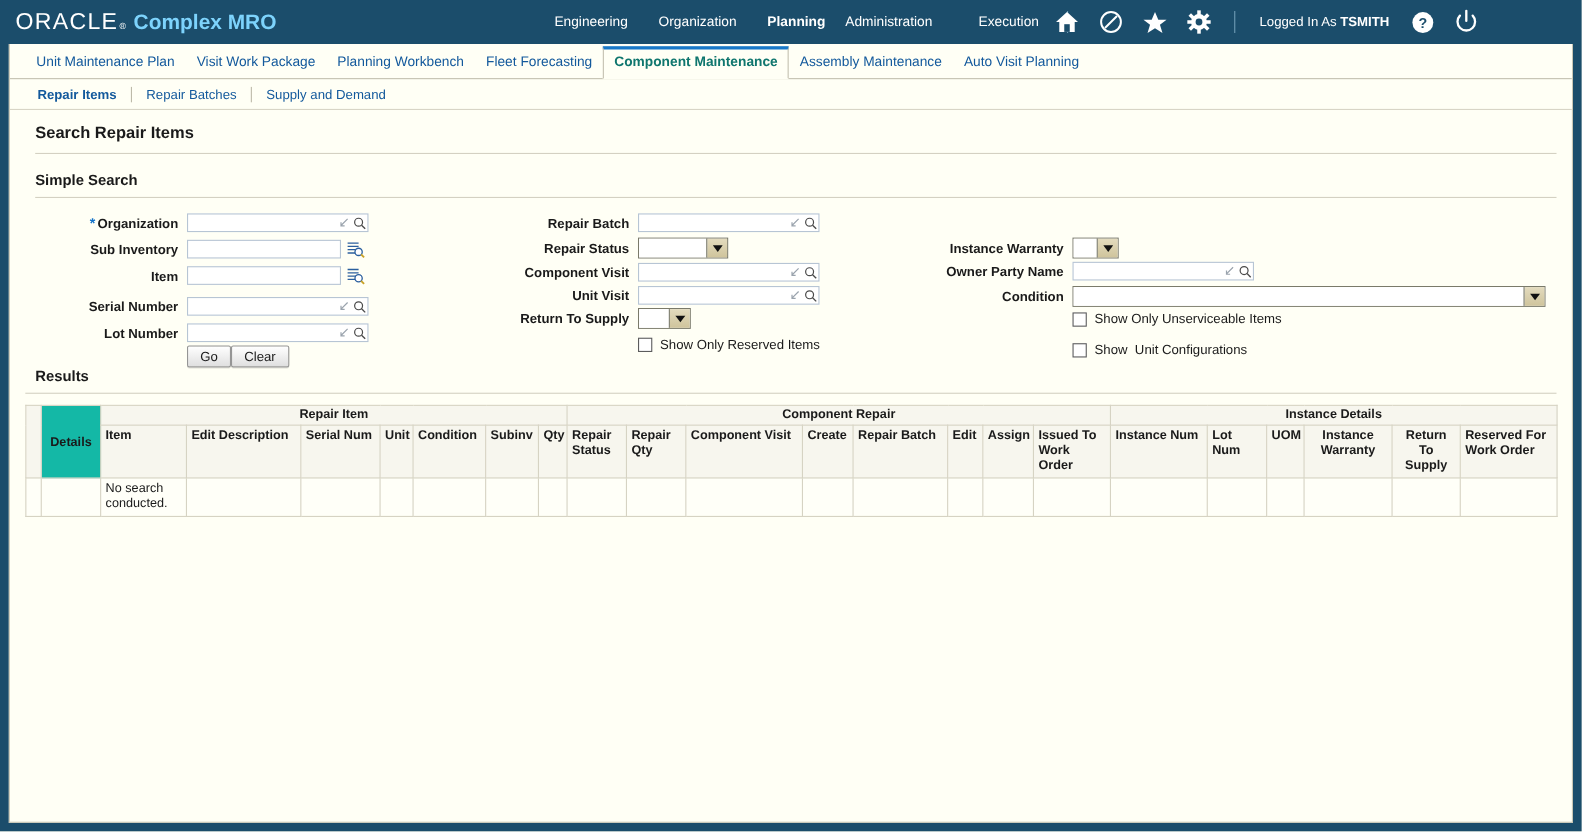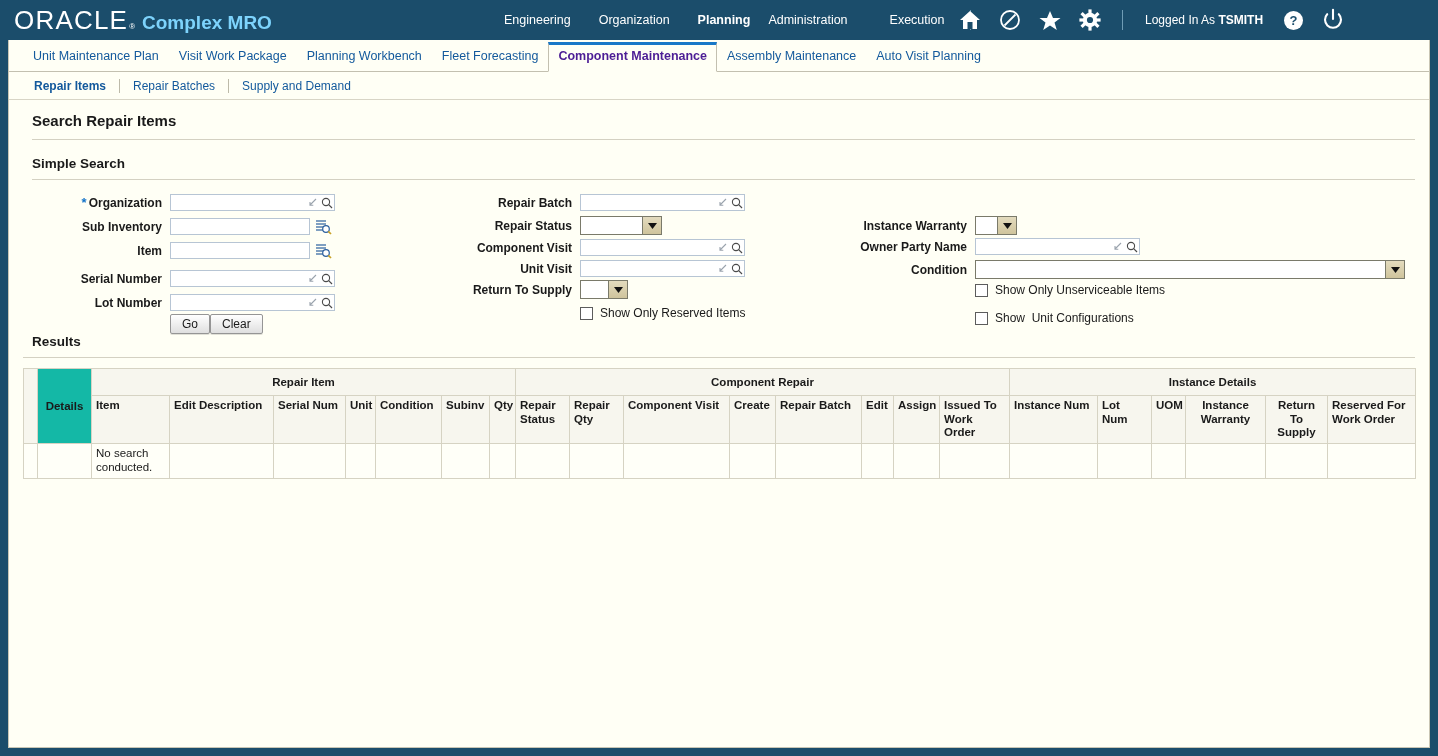--- a/index.html
+++ b/index.html
@@ -21,21 +21,21 @@
     display: flex;
     align-items: center;
     color: #ffffff;
   }
   #brand-logo-wrap {
     display: flex; align-items: baseline;
     padding-left: 14px;
     white-space: nowrap;
   }
   #oracle-word {
-    font-size: 26px;
+    font-size: 21px;
     font-weight: 400;
     letter-spacing: 1.2px;
     color: #ffffff;
     font-family: "Liberation Sans", sans-serif;
   }
   #oracle-reg { font-size: 8px; vertical-align: super; margin-left: 1px; color:#ffffff; }
   #brand-app {
     font-size: 19px; font-weight: bold; color: #7dd3fc;
     margin-left: 7px;
   }
@@ -109,21 +109,21 @@
     font-size: 12.5px;
     color: #13599c;
     padding: 6px 9px 8px 9px;
     cursor: pointer;
     white-space: nowrap;
     background: transparent;
     border: 1px solid transparent;
     bottom: -1px;
   }
   .tab1.active {
-    color: #4c1d95;
+    color: #0f766e;
     font-weight: bold;
     background: #fffff5;
     border: 1px solid #c3c0b0;
     border-bottom: 1px solid #fffff5;
     border-top: 3px solid #1878c8;
     padding-top: 4px;
   }
 
   
   #tabs2 {
@@ -256,21 +256,21 @@
     border: 1px solid #d6d3c3;
     font-size: 11.5px;
     vertical-align: top;
     padding: 3px 4px;
   }
   table#results th.grp {
     text-align: center;
     font-weight: bold;
     background: #f7f6ee;
     height: 18px;
-    padding: 7px 4px;
+    padding: 2px 4px;
   }
   table#results th.col {
     text-align: left;
     font-weight: bold;
     background: #f7f6ee;
     height: 48px;
     vertical-align: top;
     line-height: 1.18;
   }
   table#results th.col.ctr { text-align: center; }

